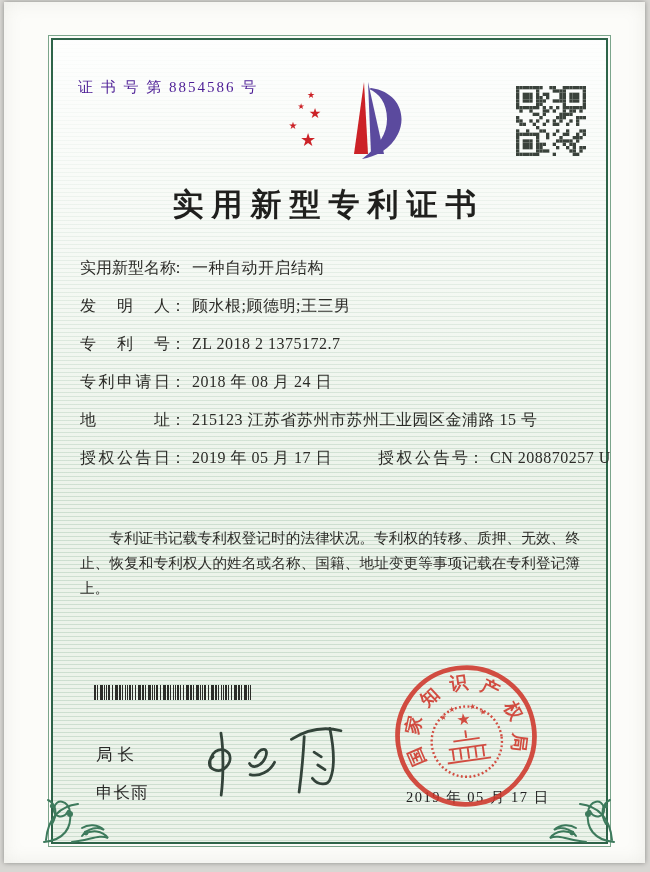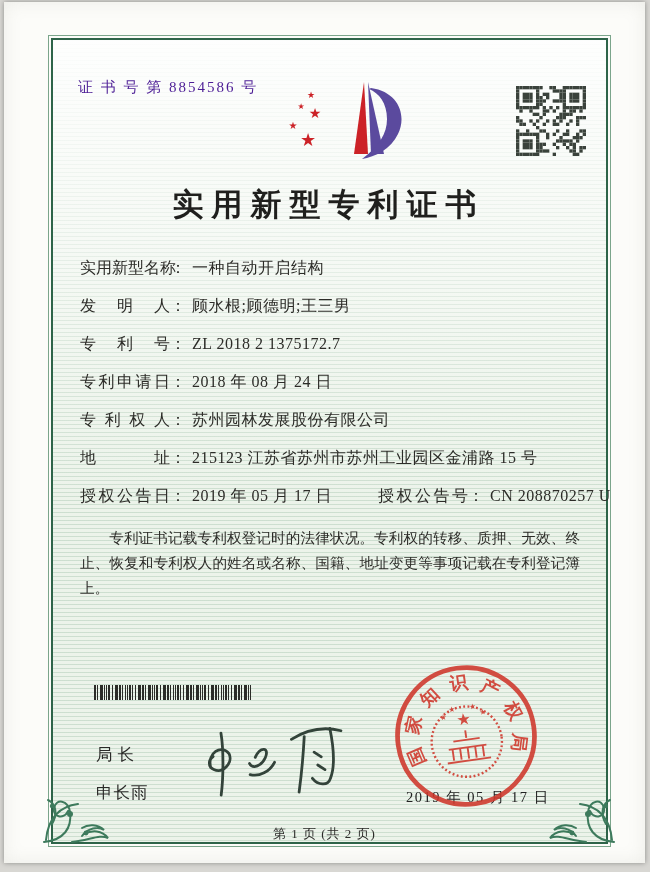--- a/index.html
+++ b/index.html
@@ -310,24 +310,20 @@
     </div>
     <div class="frow">
       <span class="flabel">专利号</span><span class="fcolon">：</span>
       <span class="fvalue">ZL 2018 2 1375172.7</span>
     </div>
     <div class="frow">
       <span class="flabel">专利申请日</span><span class="fcolon">：</span>
       <span class="fvalue">2018 年 08 月 24 日</span>
     </div>
     <div class="frow">
-      <span class="flabel">专利权人</span><span class="fcolon">：</span>
-      <span class="fvalue">苏州园林发展股份有限公司</span>
-    </div>
-    <div class="frow">
       <span class="flabel">地址</span><span class="fcolon">：</span>
       <span class="fvalue">215123 江苏省苏州市苏州工业园区金浦路 15 号</span>
     </div>
     <div class="frow frow-combined">
       <span class="flabel">授权公告日</span><span class="fcolon">：</span>
       <span class="fvalue">2019 年 05 月 17 日</span>
       <span class="pair2">
         <span class="flabel">授权公告号</span><span class="fcolon">：</span>
         <span class="fvalue">CN 208870257 U</span>
       </span>
@@ -432,21 +428,20 @@
     <text x="101" y="60" font-size="8" fill="#cf372b" text-anchor="middle">★</text>
     <g fill="none" stroke="#cf372b" stroke-width="2">
       <path d="M80,74 L80,82"></path>
       <path d="M66,84 L94,84"></path>
       <path d="M60,92 L100,92"></path>
       <path d="M64,92 L64,104 M72,92 L72,104 M80,92 L80,104 M88,92 L88,104 M96,92 L96,104"></path>
       <path d="M57,106 L103,106"></path>
     </g>
   </svg>
 
-  <div class="footer">第 1 页 (共 2 页)</div>
 
   <svg class="ornament bl" viewBox="0 0 92 92">
     <g fill="none" stroke="#3d7a5c" stroke-width="2" stroke-linecap="round">
       <path d="M6,88 C26,86 34,74 32,58 C30,46 18,44 16,54 C14,63 26,66 30,57"></path>
       <path d="M8,86 C10,64 22,52 40,50"></path>
       <path d="M34,88 C52,86 62,80 70,84 C64,76 54,76 46,80"></path>
       <path d="M14,70 C20,60 18,50 10,46"></path>
       <path d="M44,82 C50,74 60,72 66,76 C60,70 50,70 44,74"></path>
     </g>
     <circle cx="32" cy="60" r="3" fill="#3d7a5c"></circle>

